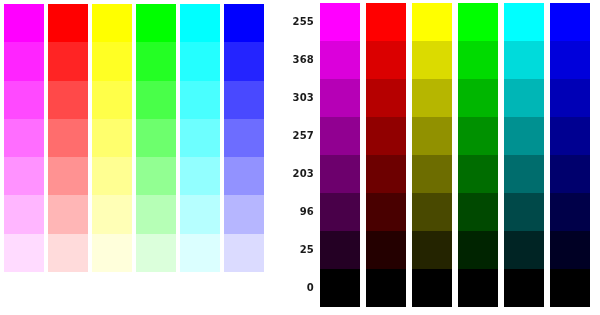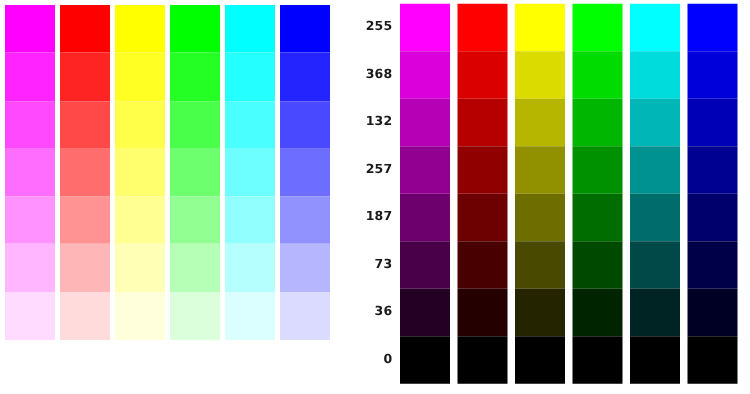--- a/index.html
+++ b/index.html
@@ -147,25 +147,25 @@
         <div class="swatch" style="background-color: rgb(109, 109, 255);"></div>
         <div class="swatch" style="background-color: rgb(146, 146, 255);"></div>
         <div class="swatch" style="background-color: rgb(182, 182, 255);"></div>
         <div class="swatch" style="background-color: rgb(219, 219, 255);"></div>
       </div>
     </div>
 
   <div id="axis-labels">
       <div class="axis-tick" style="color: rgb(26, 26, 26); top: 17px;">255</div>
       <div class="axis-tick" style="color: rgb(26, 26, 26); top: 55px;">368</div>
-      <div class="axis-tick" style="color: rgb(26, 26, 26); top: 93px;">132</div>
+      <div class="axis-tick" style="color: rgb(26, 26, 26); top: 93px;">303</div>
       <div class="axis-tick" style="color: rgb(26, 26, 26); top: 131px;">257</div>
-      <div class="axis-tick" style="color: rgb(26, 26, 26); top: 169px;">187</div>
-      <div class="axis-tick" style="color: rgb(26, 26, 26); top: 207px;">73</div>
-      <div class="axis-tick" style="color: rgb(26, 26, 26); top: 245px;">36</div>
+      <div class="axis-tick" style="color: rgb(26, 26, 26); top: 169px;">203</div>
+      <div class="axis-tick" style="color: rgb(26, 26, 26); top: 207px;">96</div>
+      <div class="axis-tick" style="color: rgb(26, 26, 26); top: 245px;">25</div>
       <div class="axis-tick" style="color: rgb(26, 26, 26); top: 283px;">0</div>
     </div>
 
   <div class="panel" id="shades-panel">
       <div class="swatch-column">
         <div class="swatch" style="background-color: rgb(255, 0, 255);"></div>
         <div class="swatch" style="background-color: rgb(219, 0, 219);"></div>
         <div class="swatch" style="background-color: rgb(182, 0, 182);"></div>
         <div class="swatch" style="background-color: rgb(145, 0, 145);"></div>
         <div class="swatch" style="background-color: rgb(109, 0, 109);"></div>

